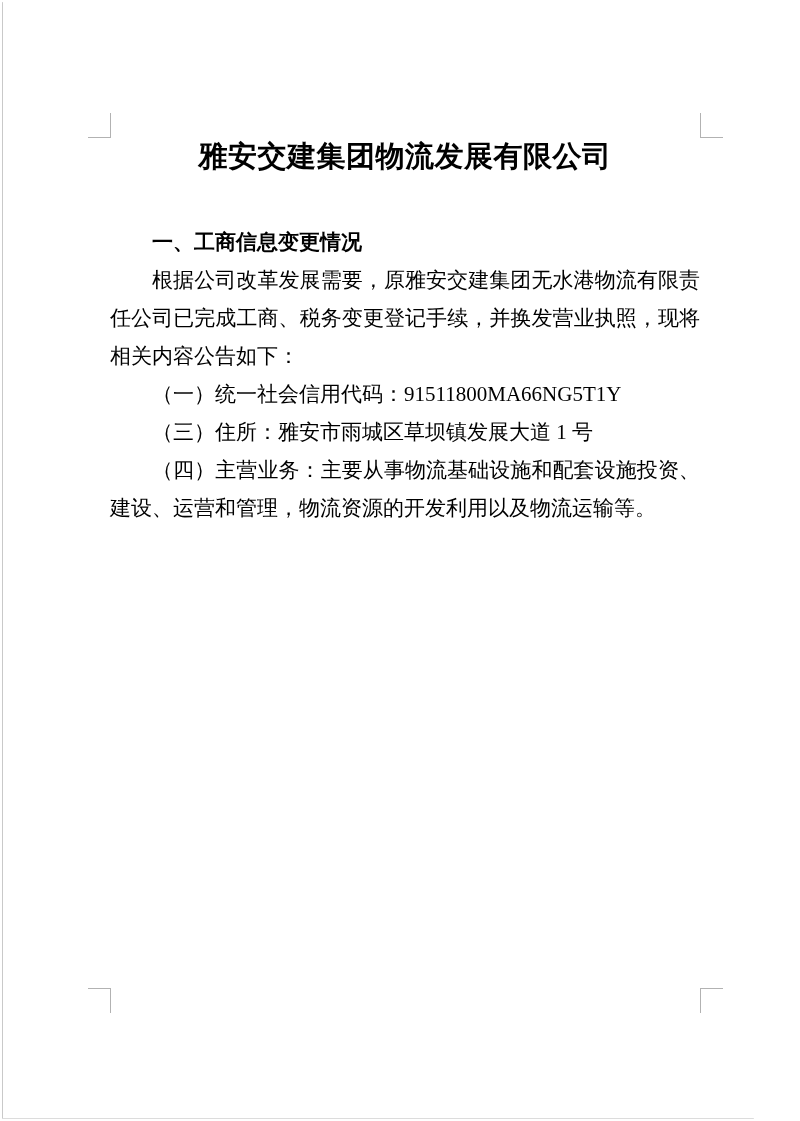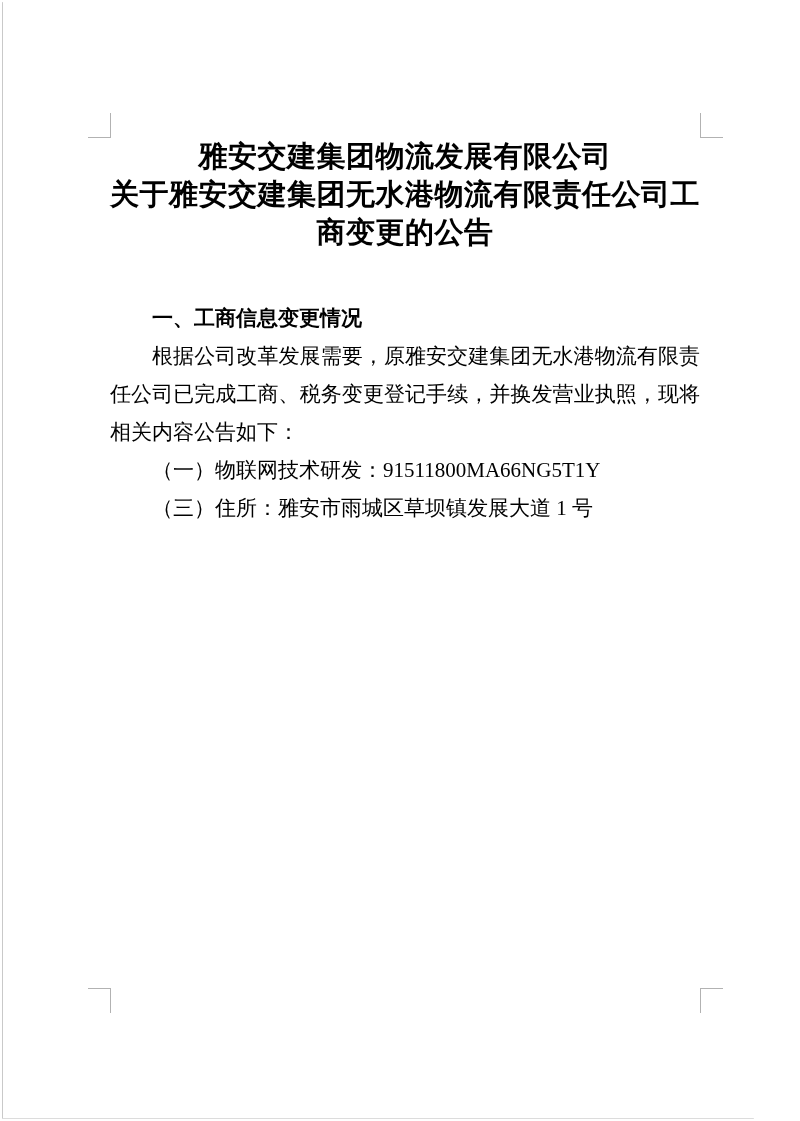--- a/index.html
+++ b/index.html
@@ -67,28 +67,28 @@
 
   <div class="mark mark-tl"></div>
   <div class="mark mark-tr"></div>
   <div class="mark mark-bl"></div>
   <div class="mark mark-br"></div>
 
   <div class="content">
 
     <h1 class="title">
       <div>雅安交建集团物流发展有限公司</div>
-      <div>关于雅安交建集团无水港物流有限责任公司工商变更的公告</div>
     </h1>
 
     <p class="para heading">一、工商信息变更情况</p>
 
     <p class="para">根据公司改革发展需要，原雅安交建集团无水港物流有限责任公司已完成工商、税务变更登记手续，并换发营业执照，现将相关内容公告如下：</p>
 
-    <p class="para">（一）物联网技术研发：91511800MA66NG5T1Y</p>
+    <p class="para">（一）统一社会信用代码：91511800MA66NG5T1Y</p>
 
 
     <p class="para">（三）住所：雅安市雨城区草坝镇发展大道 1 号</p>
 
+    <p class="para">（四）主营业务：主要从事物流基础设施和配套设施投资、建设、运营和管理，物流资源的开发利用以及物流运输等。</p>
 
 
   </div>
 </div>
 
 </body></html>

